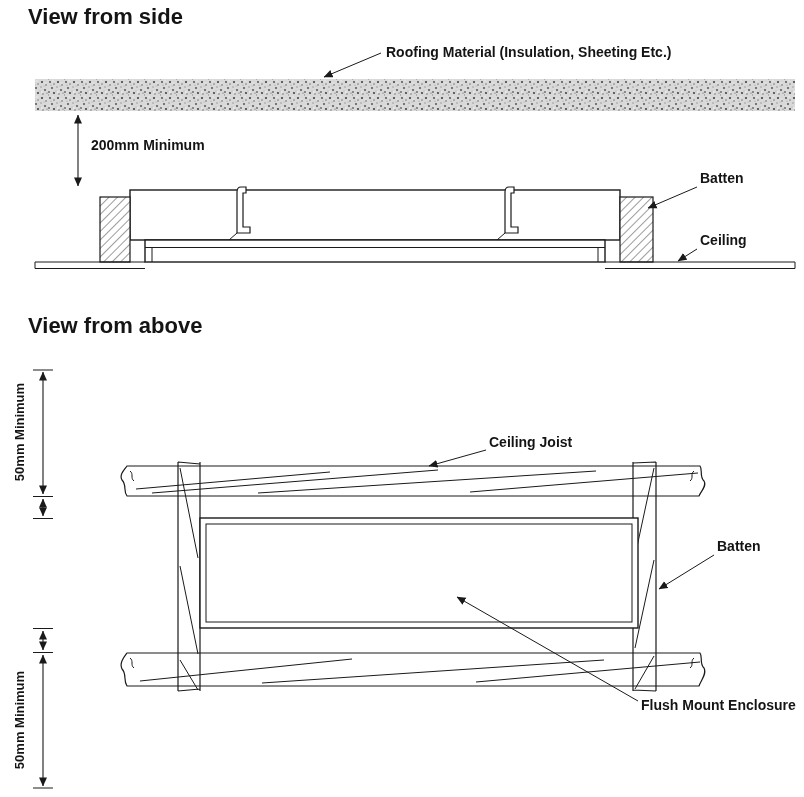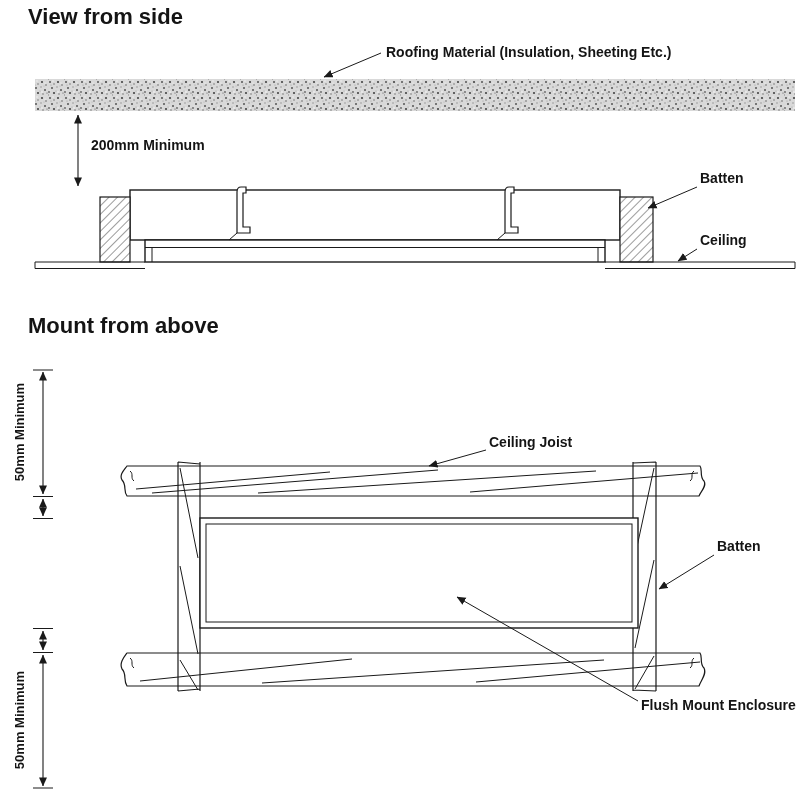--- a/index.html
+++ b/index.html
@@ -22,21 +22,21 @@
   .ln-thin{stroke:#1a1a1a;fill:none;stroke-width:1;}
   .boxed{stroke:#1a1a1a;fill:#ffffff;stroke-width:1.4;}
   .dim{stroke:#1a1a1a;fill:none;stroke-width:1.1;}
 </style>
 </head>
 <body>
 
 <div class="canvas">
 
   <div class="title title-side">View from side</div>
-  <div class="title title-above">Mount from above</div>
+  <div class="title title-above">View from above</div>
 
   <svg width="804" height="797" viewBox="0 0 804 797">
     <defs>
       <marker id="arw" viewBox="0 0 10 10" refX="9.5" refY="5" markerWidth="9" markerHeight="9" orient="auto-start-reverse" markerUnits="userSpaceOnUse">
         <path d="M0,0.6 L10,5 L0,9.4 Z" fill="#1a1a1a"></path>
       </marker>
 
       <pattern id="stipple" width="16" height="16" patternUnits="userSpaceOnUse">
         <rect width="16" height="16" fill="#d9d9d9"></rect>
         <circle cx="2" cy="2" r="1" fill="#555"></circle>

